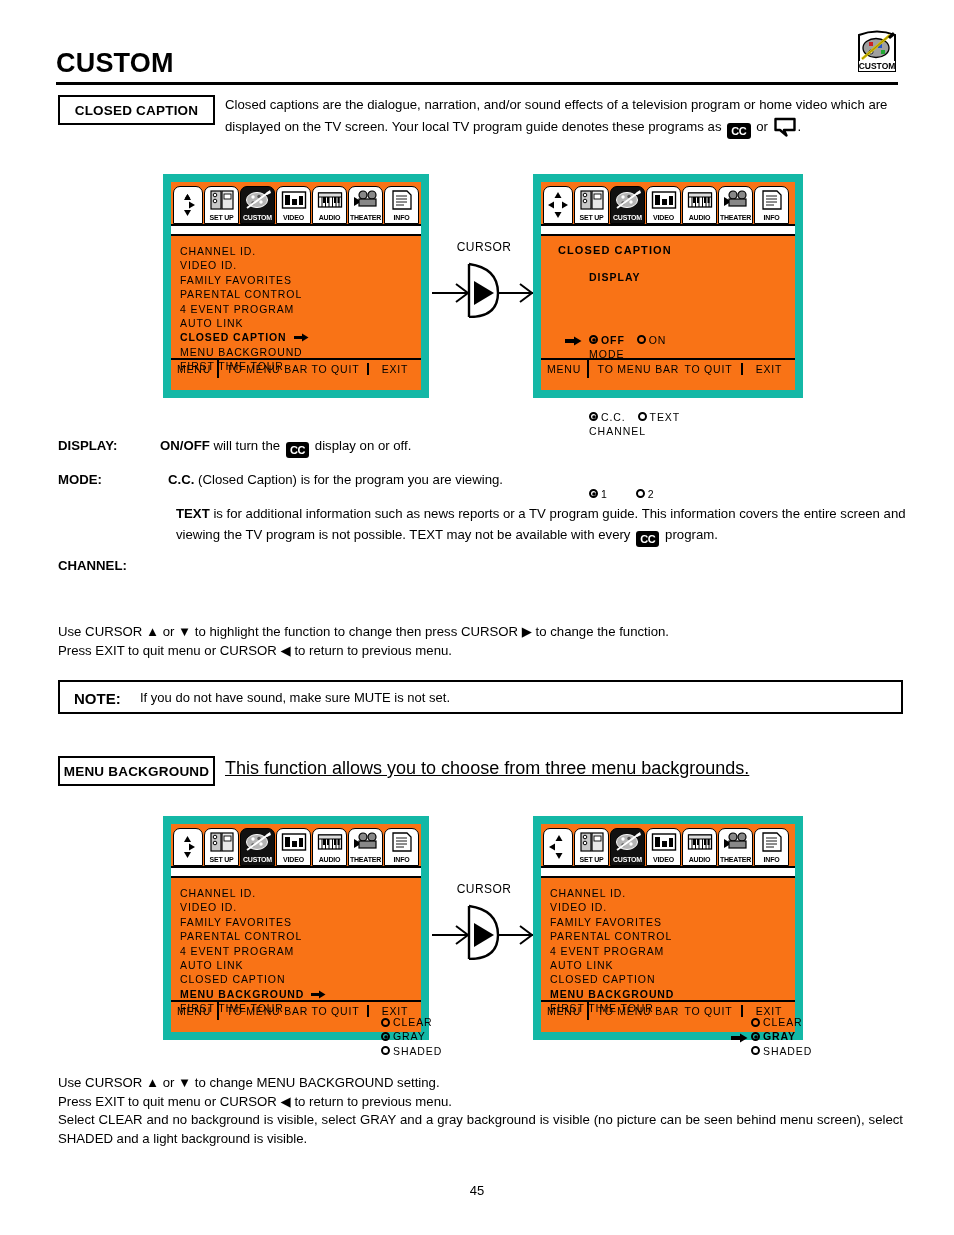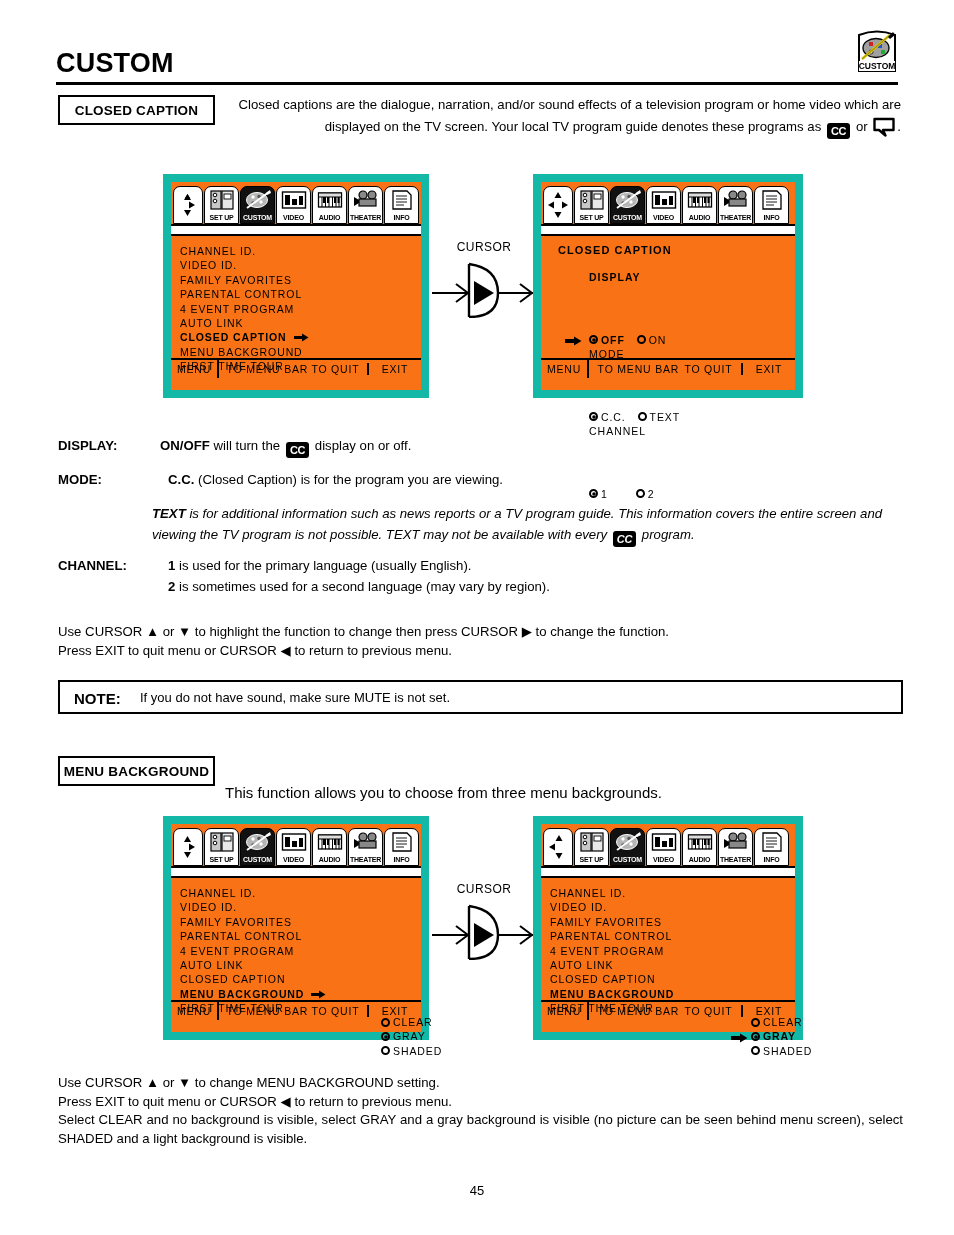--- a/index.html
+++ b/index.html
@@ -34,25 +34,25 @@
     border: 2px solid #000;
     background: #fff;
     display: flex; align-items: center; justify-content: center;
     font-weight: bold; font-size: 13.5px; letter-spacing: 0.2px;
   }
   #closed-caption-label { left: 58px; top: 95px; width: 157px; height: 30px; }
   #menu-background-label { left: 58px; top: 756px; width: 157px; height: 30px; }
 
   .cc-intro {
     position: absolute; left: 225px; top: 94px; width: 676px;
-    font-size: 13.2px; line-height: 22px; text-align: right;
+    font-size: 13.2px; line-height: 22px;
   }
   .mb-intro {
-    position: absolute; left: 225px; top: 783px; width: 676px;
-    font-size: 15px; line-height: 20px;
+    position: absolute; left: 225px; top: 758px; width: 676px;
+    font-size: 18px; line-height: 20px; text-decoration: underline;
   }
 
   
   .cc-glyph {
     display: inline-block; vertical-align: -4px;
     background: #000; color: #fff;
     font-size: 11px; font-weight: bold;
     padding: 2px 4px 2px 4px; border-radius: 3px;
     line-height: 12px; letter-spacing: -0.3px;
     margin: 0 2px;
@@ -180,21 +180,21 @@
   .desc { position: absolute; font-size: 13.2px; line-height: 21px; }
   .desc .term { font-weight: bold; }
   .desc-key {
     position: absolute; font-size: 13.2px; font-weight: bold; line-height: 21px;
   }
 
   #d-display-key { left: 58px; top: 435px; }
   #d-display-txt { left: 160px; top: 435px; width: 740px; }
   #d-mode-key    { left: 58px; top: 469px; }
   #d-mode-txt1   { left: 168px; top: 469px; width: 740px; }
-  #d-mode-txt2   { left: 152px; top: 503px; width: 740px; font-style: italic; }
+  #d-mode-txt2   { left: 176px; top: 503px; width: 740px; }
   #d-channel-key { left: 58px; top: 555px; }
   #d-channel-txt { left: 168px; top: 555px; width: 740px; }
 
   #instr-1 { position:absolute; left: 58px; top: 622px; width: 850px; font-size: 13.2px; line-height: 19px; }
   #instr-2 { position:absolute; left: 58px; top: 1074px; width: 845px; font-size: 13.2px; line-height: 18.5px; }
   #instr-2 .justify { text-align: justify; }
 
   
   #note-box {
     position: absolute; left: 58px; top: 680px; width: 845px; height: 34px;
@@ -551,30 +551,20 @@
     <span>(Closed Caption) is for the program you are viewing.</span>
   </div>
   <div class="desc" id="d-mode-txt2">
     <span class="term">TEXT</span>
     <span>is for additional information such as news reports or a TV program guide.  This information covers the entire screen and viewing the TV program is not possible.  TEXT may not be available with every</span>
     <span class="cc-glyph">CC</span>
     <span>program.</span>
   </div>
 
   <div class="desc-key" id="d-channel-key">CHANNEL:</div>
-  <div class="desc" id="d-channel-txt">
-    <div>
-      <span class="term">1</span>
-      <span>is used for the primary language (usually English).</span>
-    </div>
-    <div>
-      <span class="term">2</span>
-      <span>is sometimes used for a second language (may vary by region).</span>
-    </div>
-  </div>
 
   <div id="instr-1">
     <div>
       <span>Use CURSOR</span>
       <span>▲</span>
       <span>or</span>
       <span>▼</span>
       <span>to highlight the function to change then press CURSOR</span>
       <span>▶</span>
       <span>to change the function.</span>

